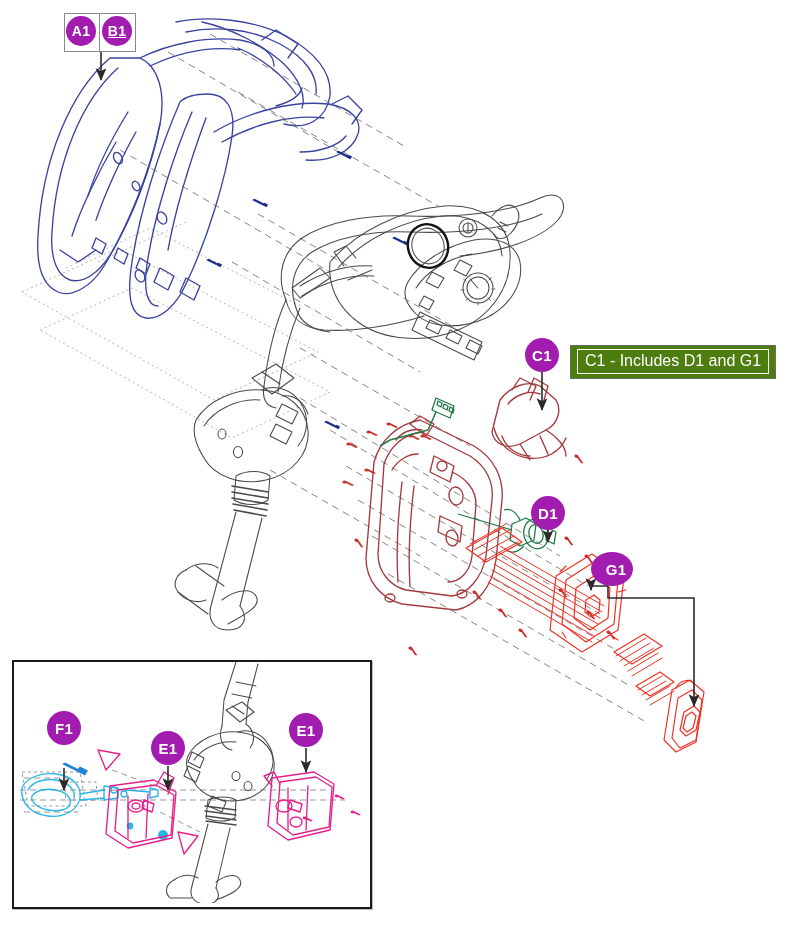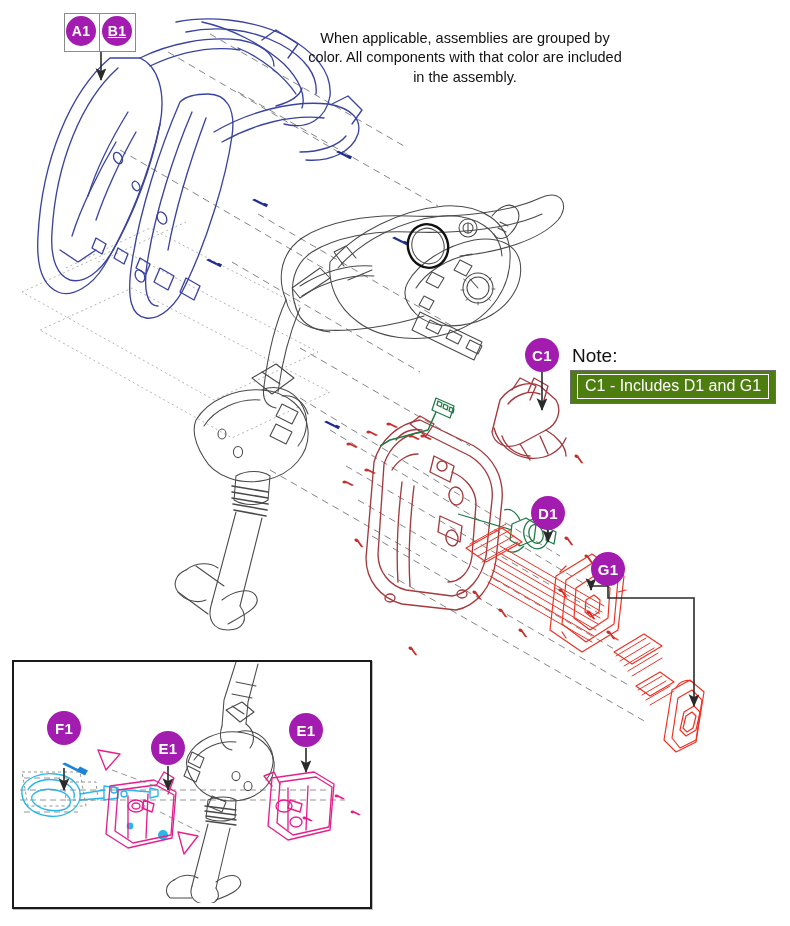--- a/index.html
+++ b/index.html
@@ -383,34 +383,32 @@
 
       <path d="M542,372 L542,410" marker-end="url(#arrowBlk)"></path>
 
       <path d="M548,516 L548,542" marker-end="url(#arrowBlk)"></path>
 
       <path d="M608,586 L608,598 L694,598 L694,706" marker-end="url(#arrowBlk)"></path>
       <path d="M608,586 L591,586 L591,590" marker-end="url(#arrowBlk)"></path>
     </g>
   </svg>
 
-  <div id="group-note">When applicable, assemblies are grouped by color. All components with that color are included in the assembly.</div>
 
   <div class="badgeframe" style="left:64px;top:13px;width:35px;height:37px;"></div>
   <div class="badge b30" style="left:66px;top:16px;">A1</div>
 
   <div class="badgeframe" style="left:99px;top:13px;width:35px;height:37px;"></div>
   <div class="badge b30" style="left:102px;top:16px;text-decoration:underline;">B1</div>
 
   <div class="badge b34" style="left:525px;top:338px;">C1</div>
   <div class="badge b34" style="left:531px;top:496px;">D1</div>
-  <div class="badge b34" style="left:591px;top:552px;">G1</div>
+  <div class="badge b34" style="left:591px;top:552px;padding-left:8px;">G1</div>
 
   <div id="note-wrap">
-    <div id="note-title">Note:</div>
     <div id="note-box">
       <div id="note-inner">
         <span id="note-text">C1 - Includes D1 and G1</span>
       </div>
     </div>
   </div>
 
   <div id="inset"></div>
 
   <svg class="layer" viewBox="0 0 790 926">

